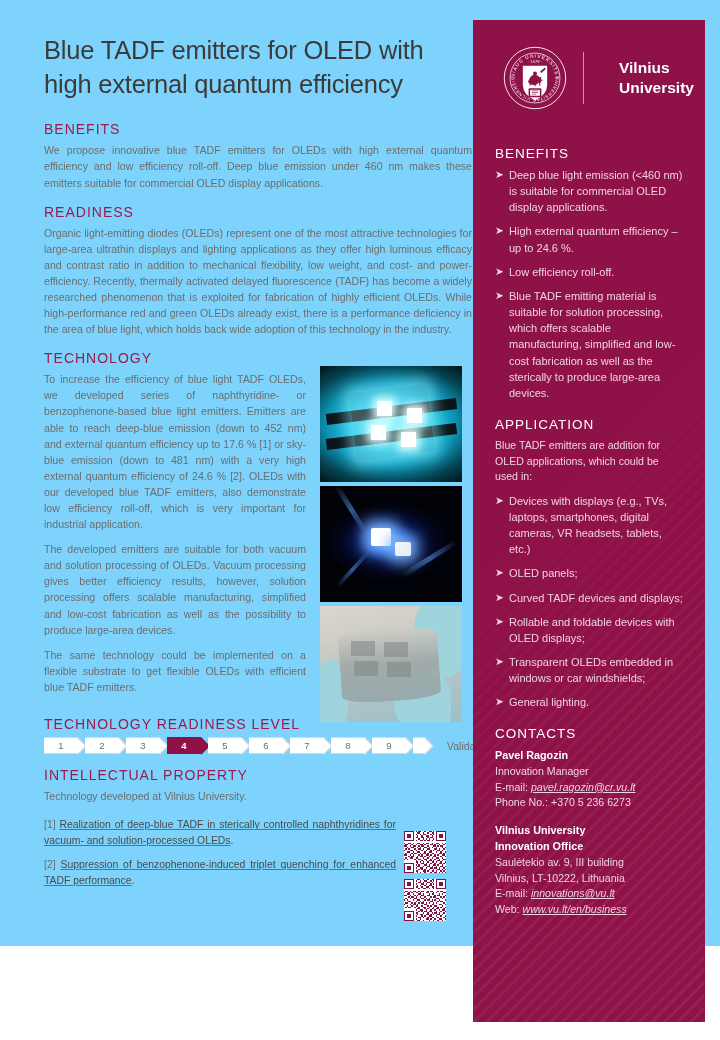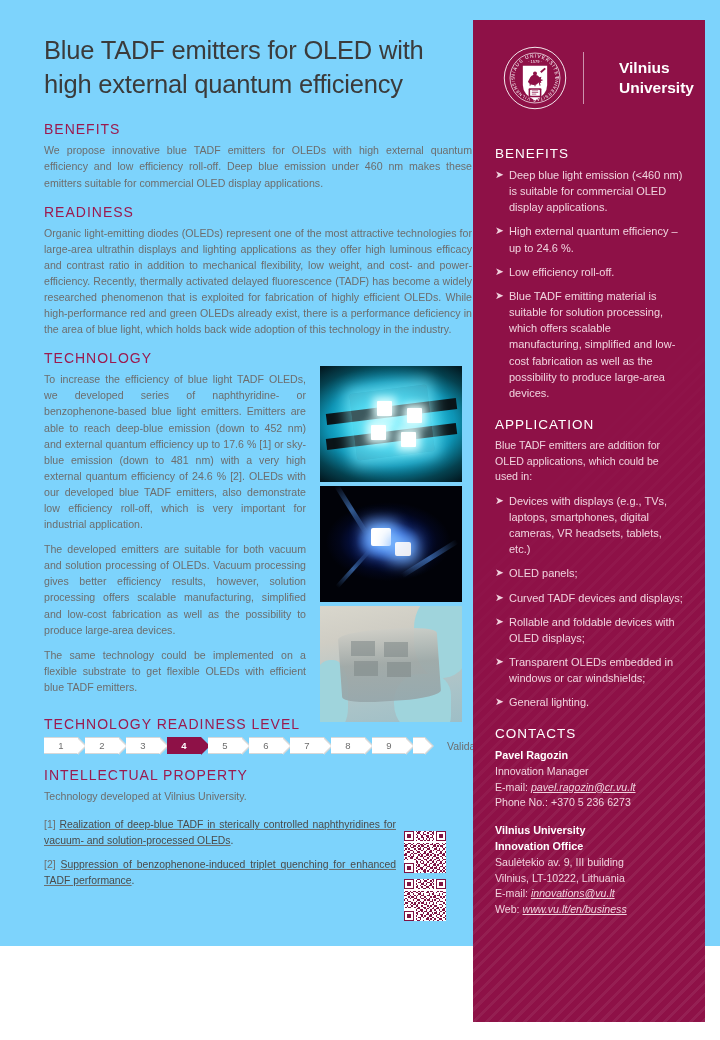--- a/index.html
+++ b/index.html
@@ -935,21 +935,21 @@
         <div class="bullet-row">
           <span class="bullet-mark">➤</span>
           <span class="bullet-text">High external quantum efficiency – up to 24.6 %.</span>
         </div>
         <div class="bullet-row">
           <span class="bullet-mark">➤</span>
           <span class="bullet-text">Low efficiency roll-off.</span>
         </div>
         <div class="bullet-row">
           <span class="bullet-mark">➤</span>
-          <span class="bullet-text">Blue TADF emitting material is suitable for solution processing, which offers scalable manufacturing, simplified and low-cost fabrication as well as the possibility to produce large-area devices.</span>
+          <span class="bullet-text">Blue TADF emitting material is suitable for solution processing, which offers scalable manufacturing, simplified and low-cost fabrication as well as the sterically to produce large-area devices.</span>
         </div>
       </div>
 
       <div class="side-block">
         <div class="side-head">APPLICATION</div>
         <p class="side-text" style="margin-bottom:8px;">Blue TADF emitters are addition for OLED applications, which could be used in:</p>
 
         <div class="bullet-row">
           <span class="bullet-mark">➤</span>
           <span class="bullet-text">Devices with displays (e.g., TVs, laptops, smartphones, digital cameras, VR headsets, tablets, etc.)</span>

